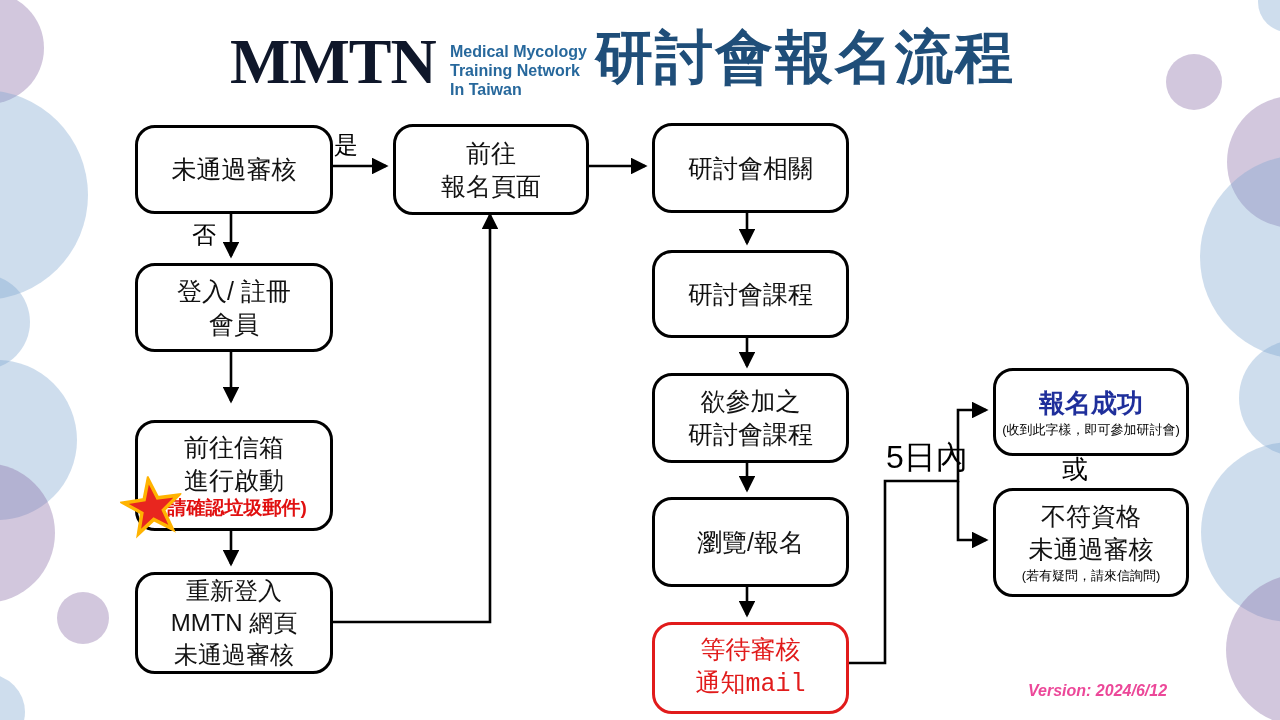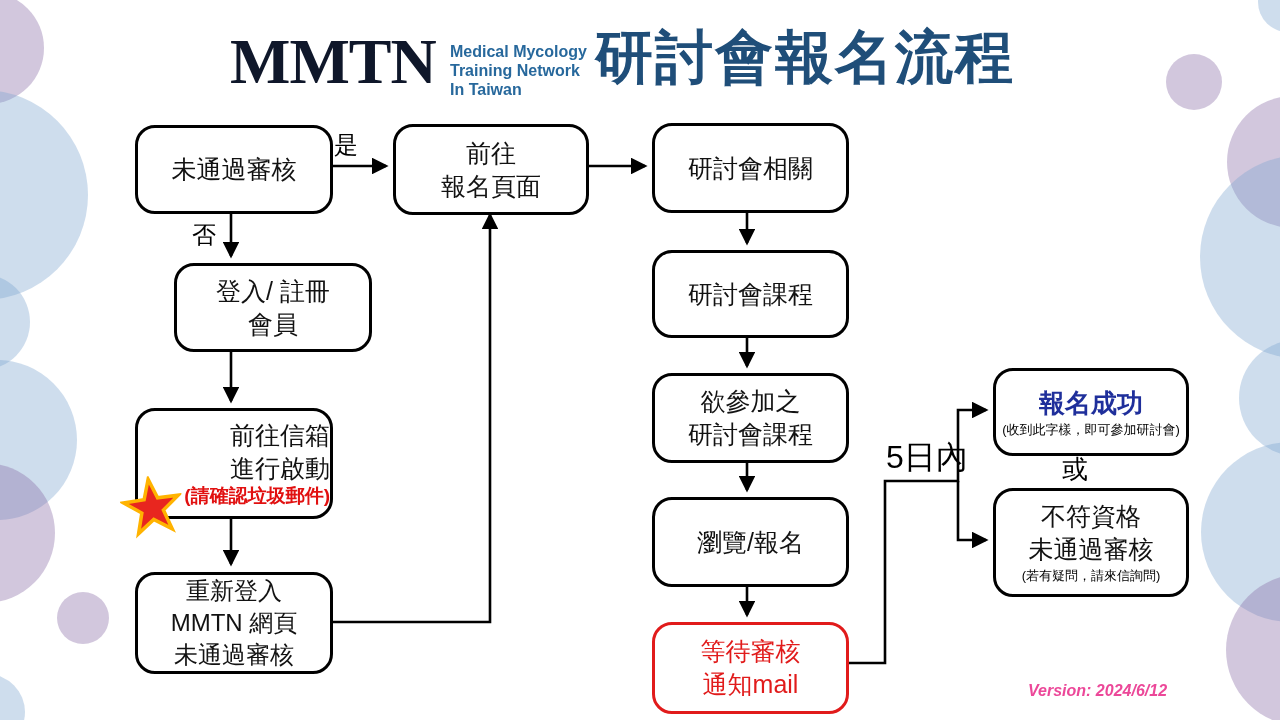--- a/index.html
+++ b/index.html
@@ -94,26 +94,26 @@
     <div>Medical Mycology</div>
     <div>Training Network</div>
     <div>In Taiwan</div>
   </div>
   <div class="page-title">研討會報名流程</div>
 
   <div class="box" style="left:135px;top:125px;width:192px;height:83px;">
     <div>未通過審核</div>
   </div>
 
-  <div class="box" style="left:135px;top:263px;width:192px;height:83px;margin-left:39px;">
+  <div class="box" style="left:135px;top:263px;width:192px;height:83px;">
     <div>登入/ 註冊</div>
     <div>會員</div>
   </div>
 
-  <div class="box" style="left:135px;top:408px;width:192px;height:105px;align-items:flex-end;">
+  <div class="box" style="left:135px;top:420px;width:192px;height:105px;">
     <div>前往信箱</div>
     <div>進行啟動</div>
     <div class="note-red">(請確認垃圾郵件)</div>
   </div>
 
   <div class="box" style="left:135px;top:572px;width:192px;height:96px;font-size:24px;">
     <div>重新登入</div>
     <div>MMTN 網頁</div>
     <div>未通過審核</div>
   </div>
@@ -133,21 +133,21 @@
 
   <div class="box" style="left:652px;top:373px;width:191px;height:84px;">
     <div>欲參加之</div>
     <div>研討會課程</div>
   </div>
 
   <div class="box" style="left:652px;top:497px;width:191px;height:84px;">
     <div>瀏覽/報名</div>
   </div>
 
-  <div class="box box-red" style="left:652px;top:622px;width:191px;height:86px;">
+  <div class="box box-red" style="left:652px;top:622px;width:191px;height:86px;font-family:Liberation Mono, monospace;">
     <div>等待審核</div>
     <div>通知mail</div>
   </div>
 
   <div class="box" style="left:993px;top:368px;width:190px;height:82px;">
     <div class="success-title">報名成功</div>
     <div class="note">(收到此字樣，即可參加研討會)</div>
   </div>
 
   <div class="box" style="left:993px;top:488px;width:190px;height:103px;">

